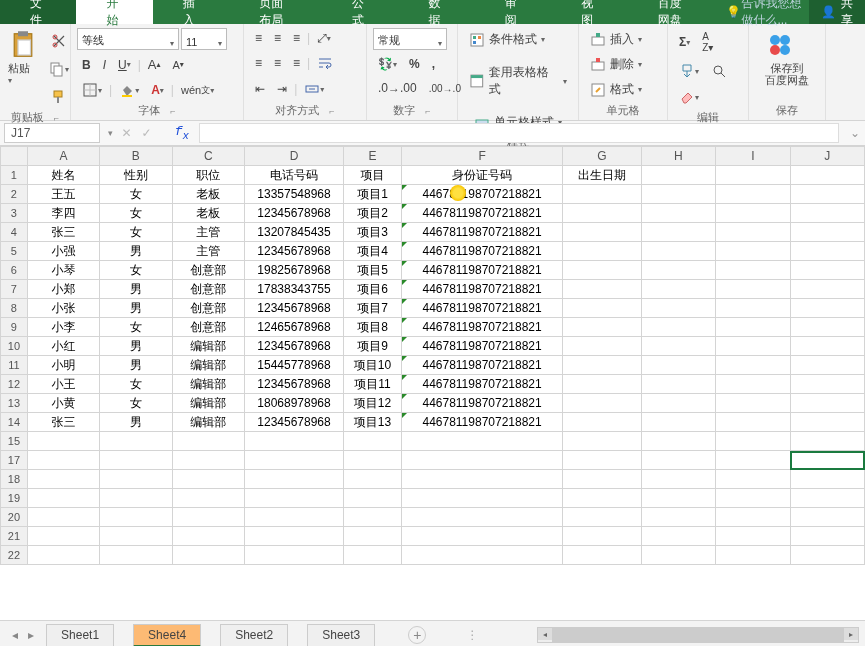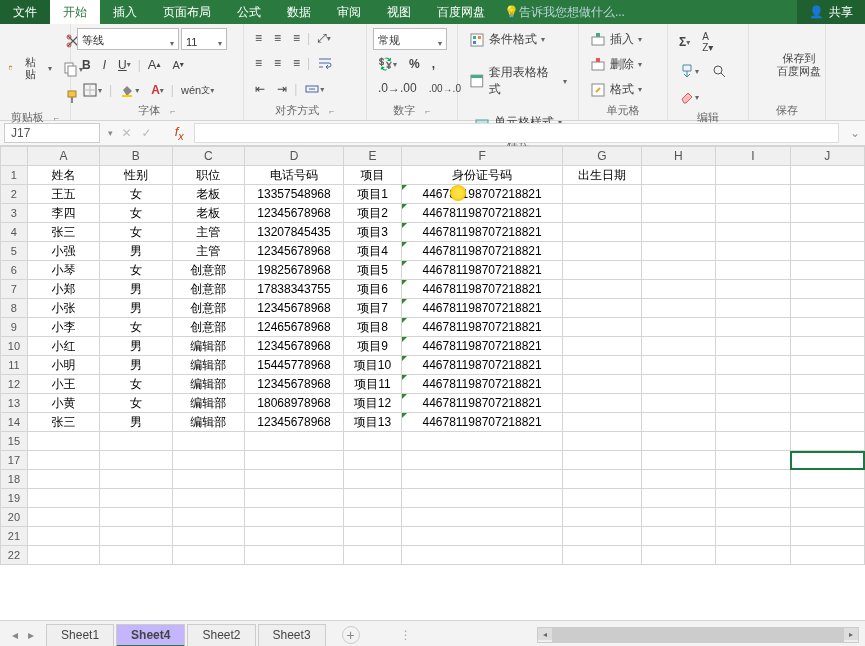--- a/index.html
+++ b/index.html
@@ -1,57 +1,57 @@
 <!DOCTYPE html>
 <html><head>
 <meta charset="utf-8">
 <style>
 html,body{margin:0;padding:0;font-family:"Microsoft YaHei","Segoe UI",Arial,sans-serif;font-size:12px;background:#fff;color:#333;user-select:none;width:865px;height:646px;overflow:hidden}
 .menubar{background:#2a7a3f;color:#fff;height:24px;display:flex;align-items:stretch}
-.menubar .tab{padding:0 13px;display:flex;align-items:center;cursor:pointer;font-size:12px}
+.menubar .tab{padding:0 30px;display:flex;align-items:center;cursor:pointer;font-size:12px}
 .menubar .tab.file{background:#1e6030}
 .menubar .tab.active{background:#fff;color:#2a7a3f}
 .menubar .tell{color:#cde;margin-left:6px;display:flex;align-items:center;opacity:.9;font-size:12px}
 .menubar .share{margin-left:auto;background:#1e6030;color:#fff;padding:0 12px;display:flex;align-items:center;gap:5px}
 .ribbon{background:#f3f3f3;border-bottom:1px solid #d4d4d4;height:96px;display:flex}
 .group{border-right:1px solid #e0e0e0;padding:4px 6px 2px;display:flex;flex-direction:column;justify-content:space-between}
 .group-body{flex:1;display:flex;gap:4px}
 .group-label{text-align:center;color:#666;font-size:11px;padding-top:2px;display:flex;justify-content:center;align-items:center;gap:4px}
 .btn{padding:2px 4px;border:1px solid transparent;display:inline-flex;align-items:center;justify-content:center;cursor:pointer;color:#444}
 .vcol{display:flex;flex-direction:column;gap:1px}
 .hrow{display:flex;gap:2px;align-items:center}
 .sel{border:1px solid #bbb;background:#fff;padding:1px 4px;font-size:11px;display:flex;align-items:flex-end;gap:6px;height:18px}
 .dd{font-size:8px;color:#666}
-.bigbtn{width:44px;display:flex;flex-direction:row;align-items:center;gap:12px;padding:2px;cursor:pointer}
+.bigbtn{width:44px;display:flex;flex-direction:column;align-items:flex-start;gap:2px;padding:2px;cursor:pointer}
 .bigbtn .lab{font-size:11px;color:#444;line-height:1.1;text-align:center}
 .icon-shp{width:16px;height:16px;display:inline-block}
 .bigicon{width:30px;height:30px}
 .corner{font-size:9px;color:#888;margin-left:6px}
 .namebox{height:24px;border-bottom:1px solid #d4d4d4;background:#f7f7f7;display:flex;align-items:center}
 .namebox .cellref{width:82px;border:1px solid #ccc;background:#fff;margin:2px 4px;padding:2px 6px;font-size:12px;color:#555}
 .namebox .nbdd{font-size:9px;color:#888;padding:0 4px}
-.namebox .fx{font-style:italic;font-family:Liberation Sans, sans-serif;color:#c2410c;padding:0 10px 0 18px;font-size:13px}
+.namebox .fx{font-style:italic;font-family:Liberation Mono, monospace;color:#1d4ed8;padding:0 10px 0 18px;font-size:13px}
 .namebox .fbar{flex:1;border:1px solid #ddd;background:#fff;height:18px;margin:2px 6px 2px 0}
 .grid-wrap{position:relative;height:474px;background:#fff}
 table.sheet{border-collapse:collapse;width:100%;table-layout:fixed}
 .sheet th,.sheet td{border:1px solid #d4d4d4;padding:0;height:18px;font-size:12px;text-align:center;font-weight:normal;background:#fff;color:#000;overflow:hidden;white-space:nowrap}
 .sheet thead th{background:#f0f0f0;color:#555}
 .sheet tbody th{background:#f0f0f0;color:#555;width:26px;font-size:11px}
 .sheet .w-rh{width:26px}
 .sheet .w-a{width:70px}.sheet .w-b{width:70px}.sheet .w-c{width:70px}
 .sheet .w-d{width:96px}.sheet .w-e{width:56px}.sheet .w-f{width:156px}
 .sheet .w-g{width:76px}.sheet .w-h{width:72px}.sheet .w-i{width:72px}.sheet .w-j{width:72px}
 .selcell{outline:2px solid #1a7a3f;outline-offset:-2px}
 .idcell{position:relative;text-align:center}
 .idcell::before{content:"";position:absolute;left:0;top:0;border-top:5px solid #2a8a2a;border-right:5px solid transparent}
 .cursor-hl{position:absolute;width:16px;height:16px;border-radius:50%;background:radial-gradient(circle,#ffe040 40%,#f7c400 70%);left:450px;top:39px;pointer-events:none}
 .tabs{height:28px;background:#f3f3f3;border-top:1px solid #d4d4d4;display:flex;align-items:center}
 .tabs .nav{display:flex;gap:10px;padding:0 12px;color:#888}
-.tabs .sheet-tab{background:#efefef;border:1px solid #ccc;border-bottom:none;padding:3px 14px;margin-right:2px;font-size:12px;color:#444;cursor:pointer}
-.tabs .sheet-tab.active{background:#c4b5fd;border-bottom:2px solid #2a7a3f;font-weight:bold}
+.tabs .sheet-tab{background:#efefef;border:1px solid #ccc;border-bottom:none;padding:3px 14px;margin-right:19px;font-size:12px;color:#444;cursor:pointer}
+.tabs .sheet-tab.active{background:#fdba74;border-bottom:2px solid #2a7a3f;font-weight:normal}
 .tabs .add{margin-left:14px;color:#888;font-size:14px;border:1px solid #ccc;border-radius:50%;width:16px;height:16px;display:flex;align-items:center;justify-content:center}
 .tabs .hscroll{margin-left:auto;height:14px;width:320px;background:#eee;border:1px solid #ccc;position:relative;margin-right:6px}
 .tabs .hscroll .btnL,.tabs .hscroll .btnR{width:14px;height:12px;background:#ddd;position:absolute;top:0;display:flex;align-items:center;justify-content:center;font-size:8px;color:#666}
 .tabs .hscroll .btnL{left:0}.tabs .hscroll .btnR{right:0}
 .tabs .hscroll .thumb{position:absolute;left:14px;right:14px;top:0;bottom:0;background:#ccc}
 svg{display:block}
 </style>
 </head>
 <body>
 

